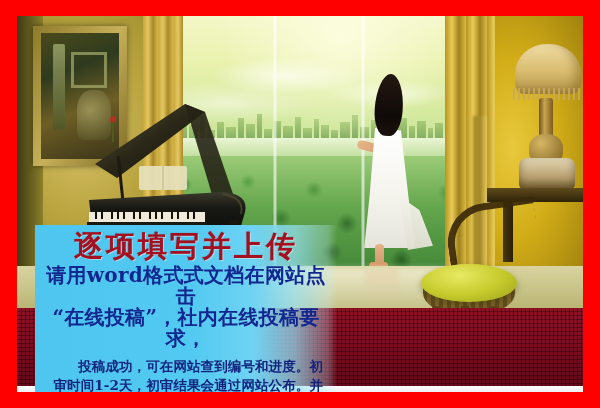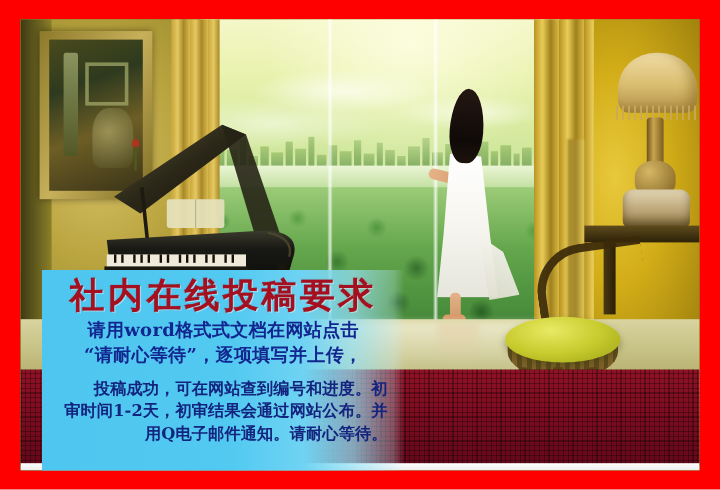--- a/index.html
+++ b/index.html
@@ -333,21 +333,21 @@
     letter-spacing: 3px;
     color: #a51020;
     font-family: "DejaVu Serif", "Liberation Serif", serif;
     text-shadow:
       1px 1px 0 rgba(255,255,255,.45),
       0 0 1px rgba(120,0,10,.6);
   }
   #panel-para-1 {
     margin: 2px 0 0 0;
     text-align: center;
-    font-size: 15px;
+    font-size: 20px;
     line-height: 21px;
     font-weight: 700;
     color: #12268f;
     font-family: "DejaVu Serif", "Liberation Serif", serif;
     letter-spacing: .3px;
   }
   #panel-para-1 .ln { display: block; }
   #panel-para-2 {
     margin: 8px 0 0 0;
     font-size: 13.5px;
@@ -516,22 +516,22 @@
     <div id="stool-skirt" class="layer"></div>
     <div id="stool-leg-1" class="layer stool-leg"></div>
     <div id="stool-leg-2" class="layer stool-leg"></div>
     <div id="stool-leg-3" class="layer stool-leg"></div>
     <div id="stool-top" class="layer"></div>
 
     <div id="carpet" class="layer"></div>
     <div id="carpet-white-edge" class="layer"></div>
 
     <div id="text-panel">
-      <div id="panel-title">社内在线投稿要求</div>
+      <div id="panel-title">逐项填写并上传</div>
       <div id="panel-para-1">
         <span class="ln">请用word格式式文档在网站点击</span>
-        <span class="ln">“请耐心等待”，逐项填写并上传，</span>
+        <span class="ln">“在线投稿”，社内在线投稿要求，</span>
       </div>
       <div id="panel-para-2">投稿成功，可在网站查到编号和进度。初审时间1-2天，初审结果会通过网站公布。并用Q电子邮件通知。请耐心等待。</div>
     </div>
 
   </div>
 </div>
 
 </body></html>

